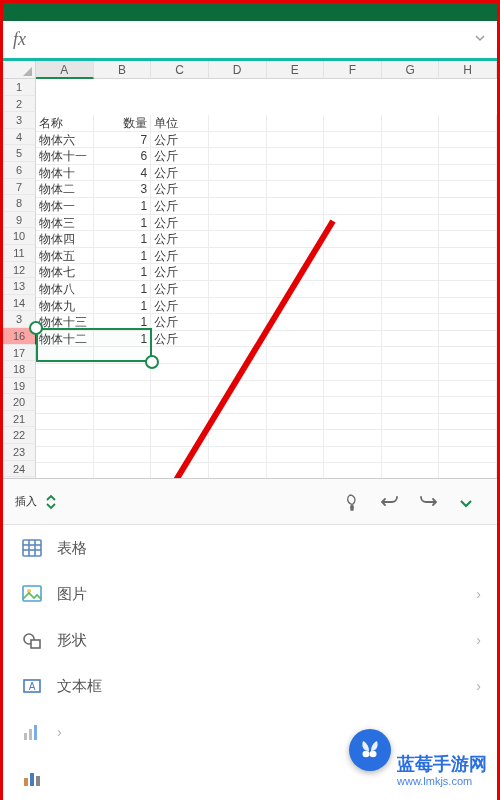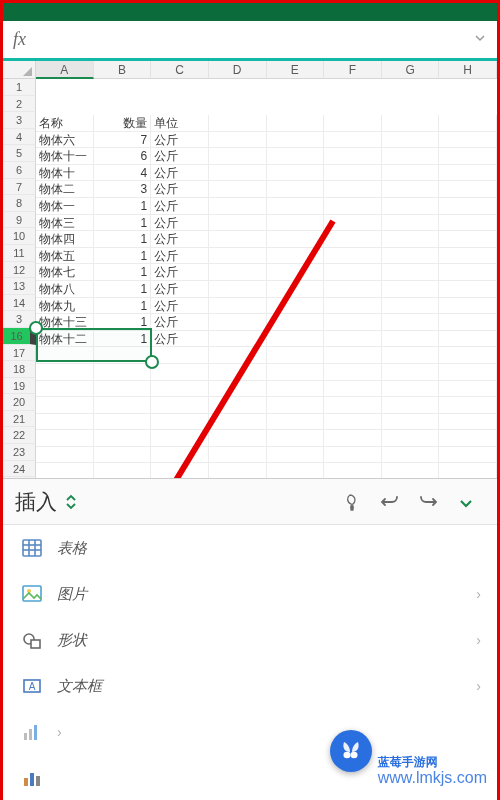--- a/index.html
+++ b/index.html
@@ -15,57 +15,57 @@
 
   
   .grid { position: relative; height: 418px; overflow: hidden; border-bottom: 1px solid #ccc; }
   .corner { position: absolute; left: 0; top: 0; width: 33px; height: 18px; background: #f3f3f3; border-right: 1px solid #d5d5d5; border-bottom: 1px solid #d5d5d5; z-index: 3; }
   .corner::before { content: ""; position: absolute; right: 3px; bottom: 2px; width: 0; height: 0; border-style: solid; border-width: 0 0 9px 9px; border-color: transparent transparent #b3b3b3 transparent; }
   .colheads { position: absolute; left: 33px; right: 0; top: 0; height: 18px; display: flex; z-index: 2; }
   .colheads .ch { width: 58px; background: #f3f3f3; border-right: 1px solid #e2e2e2; border-bottom: 1px solid #d5d5d5; font-size: 12px; color: #5a5a5a; text-align: center; line-height: 18px; }
   .colheads .ch.selcol { background: #e6e6e6; border-bottom: 2px solid #1a8a4f; }
   .rowheads { position: absolute; left: 0; top: 18px; width: 33px; z-index: 2; }
   .rowheads .rh { height: 16.6px; background: #f3f3f3; border-right: 1px solid #d5d5d5; border-bottom: 1px solid #e8e8e8; font-size: 11px; color: #5a5a5a; text-align: center; line-height: 16.6px; }
-  .rowheads .rh.selrow { background: #22c55e; border-right: 6px solid #404040; }
+  .rowheads .rh.selrow { background: #fca5a5; border-right: 1px solid #404040; }
   .cells { position: absolute; left: 33px; top: 18px; right: 0; bottom: 0; margin-top: 36px; }
   .row { display: flex; height: 16.6px; }
   .cell { width: 58px; border-right: 1px solid #ececec; border-bottom: 1px solid #ececec; font-size: 12px; color: #3a3a3a; line-height: 16.6px; padding: 0 3px; overflow: hidden; white-space: nowrap; }
   .cell.tl { text-align: left; }
   .cell.tr { text-align: right; }
 
   
   .selbox { position: absolute; border: 2px solid #1a8a4f; background: rgba(26,138,79,0.02); pointer-events: none; z-index: 4; }
   .handle { position: absolute; width: 14px; height: 14px; border: 2px solid #1a8a4f; background: #fff; border-radius: 50%; z-index: 5; pointer-events: none; }
 
   
   .arrow { position: absolute; z-index: 6; pointer-events: none; }
 
   
   .toolbar { height: 46px; display: flex; align-items: center; padding: 0 12px; border-bottom: 1px solid #e2e2e2; background: #fafafa; }
   .tb-left { display: flex; align-items: center; gap: 8px; }
-  .tb-label { font-size: 21px; color: #333; }
+  .tb-label { font-size: 11px; color: #333; }
   .tb-selchevron { display: flex; flex-direction: column; line-height: 6px; color: #1a8a4f; font-size: 10px; }
   .tb-spacer { flex: 1; }
   .tb-ic { width: 38px; text-align: center; font-size: 20px; color: #5a5a5a; }
   .tb-ic.green { color: #1a8a4f; }
   .tb-ic svg { vertical-align: middle; }
 
   
   .menu { background: #fff; }
   .mi { display: flex; align-items: center; height: 46px; padding: 0 16px; color: #555; font-size: 15px; }
   .mi .ic { width: 26px; height: 26px; margin-right: 12px; display: flex; align-items: center; justify-content: center; }
-  .mi .label { flex: 1; font-style: italic; }
+  .mi .label { flex: 1; }
   .mi .chev { color: #b0b0b0; font-size: 14px; }
 
   
   .badge { position: absolute; right: 10px; bottom: 10px; display: flex; align-items: center; gap: 6px; z-index: 20; }
   .badge .circ { width: 42px; height: 42px; border-radius: 50%; background: #2a6fe0; display: flex; align-items: center; justify-content: center; box-shadow: 0 2px 6px rgba(0,0,0,0.3); }
   .badge .txt { display: flex; flex-direction: column; line-height: 1.1; }
-  .badge .t1 { color: #2a6fe0; font-size: 12px; font-weight: 600; margin-top: 42px; }
-  .badge .t2 { color: #2a6fe0; font-size: 16px; opacity: .85; }
+  .badge .t1 { color: #2a6fe0; font-size: 18px; font-weight: 600; margin-top: 42px; }
+  .badge .t2 { color: #2a6fe0; font-size: 11px; opacity: .85; }
 </style>
 </head>
 <body>
 
 <div class="frame">
   <div class="topband"></div>
 
   <div class="fxbar">
     <span class="fxlabel">fx</span>
     <span class="fxbox"></span>

